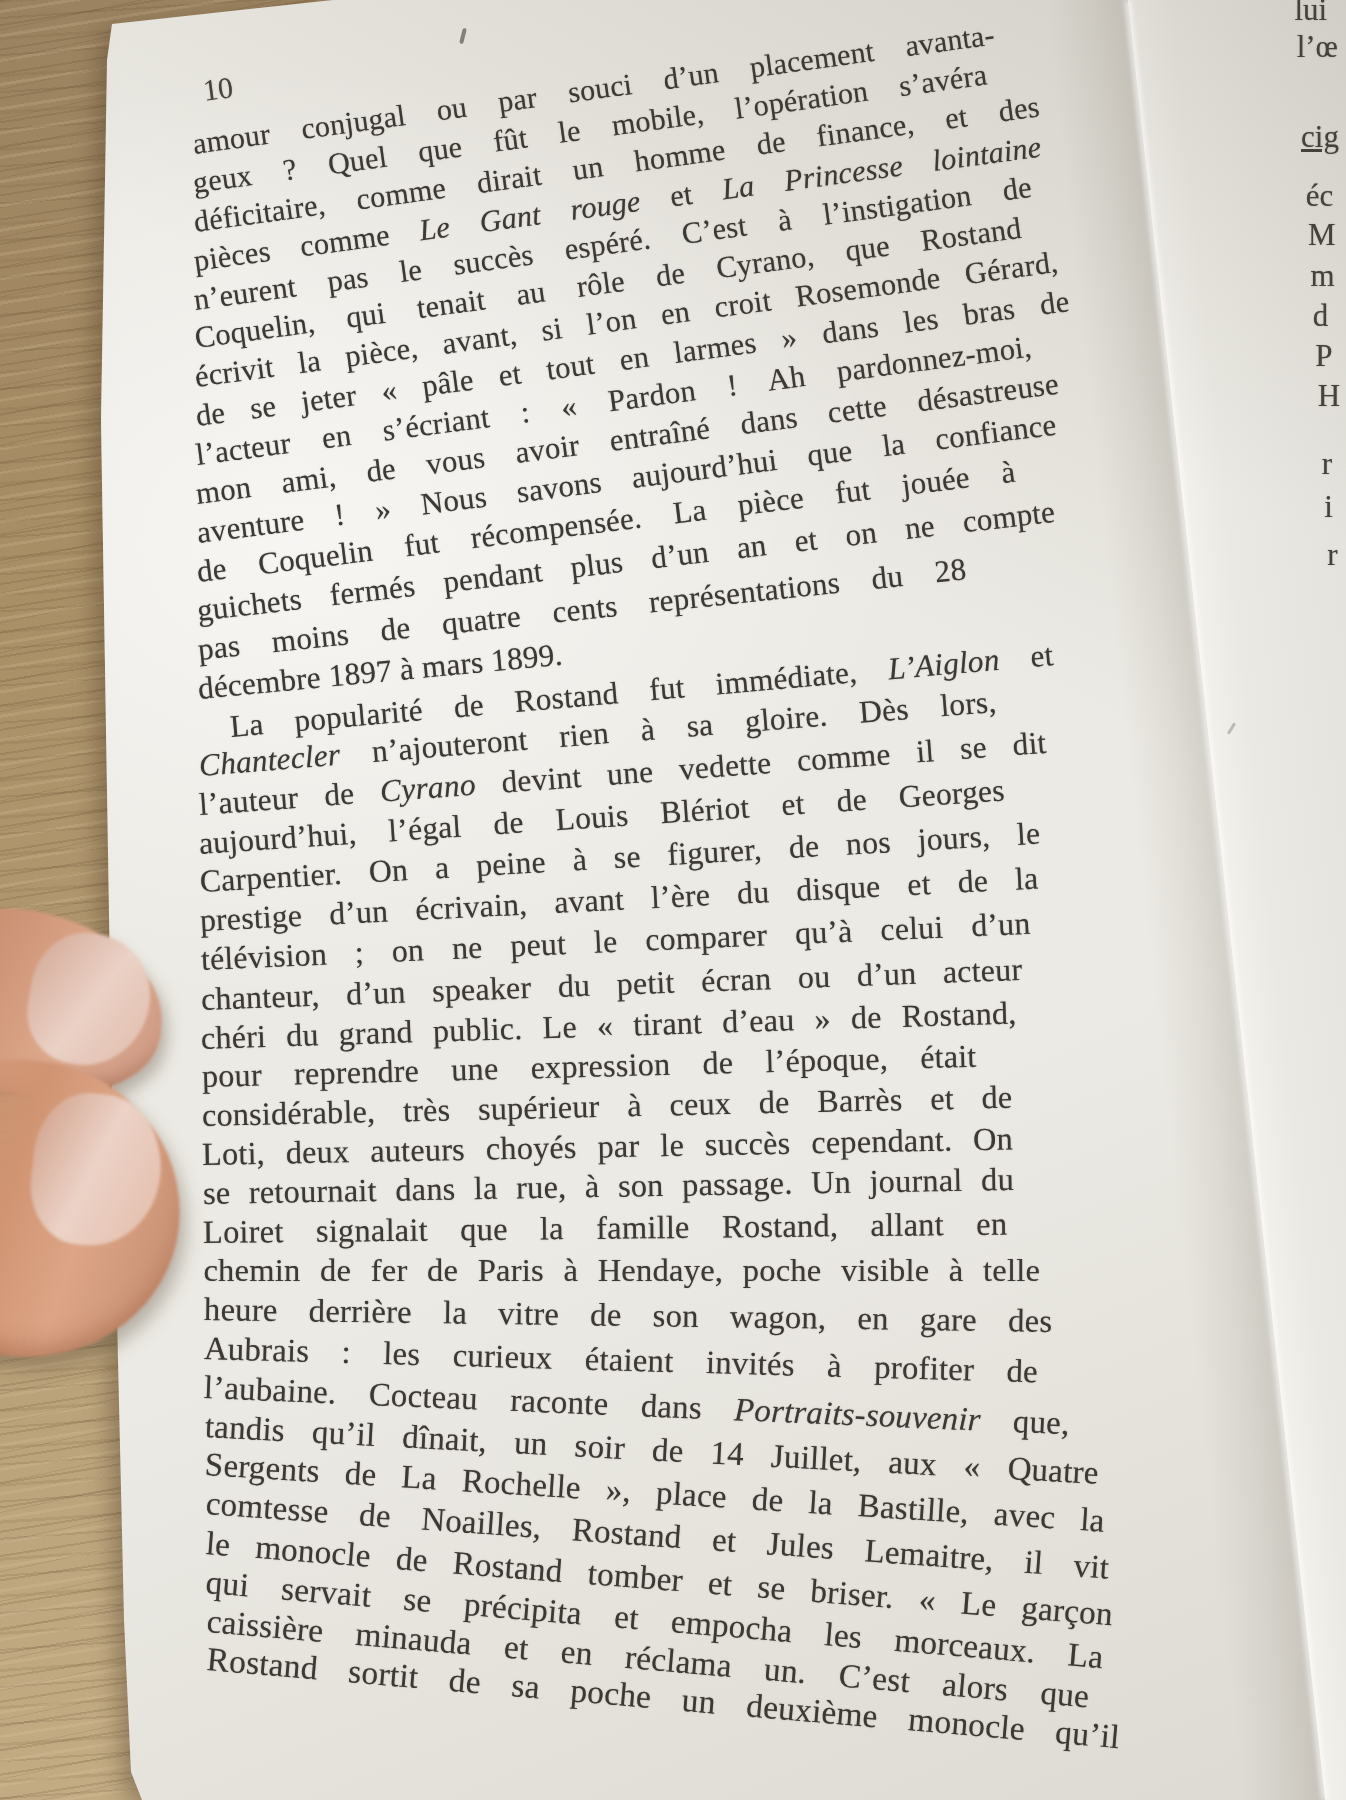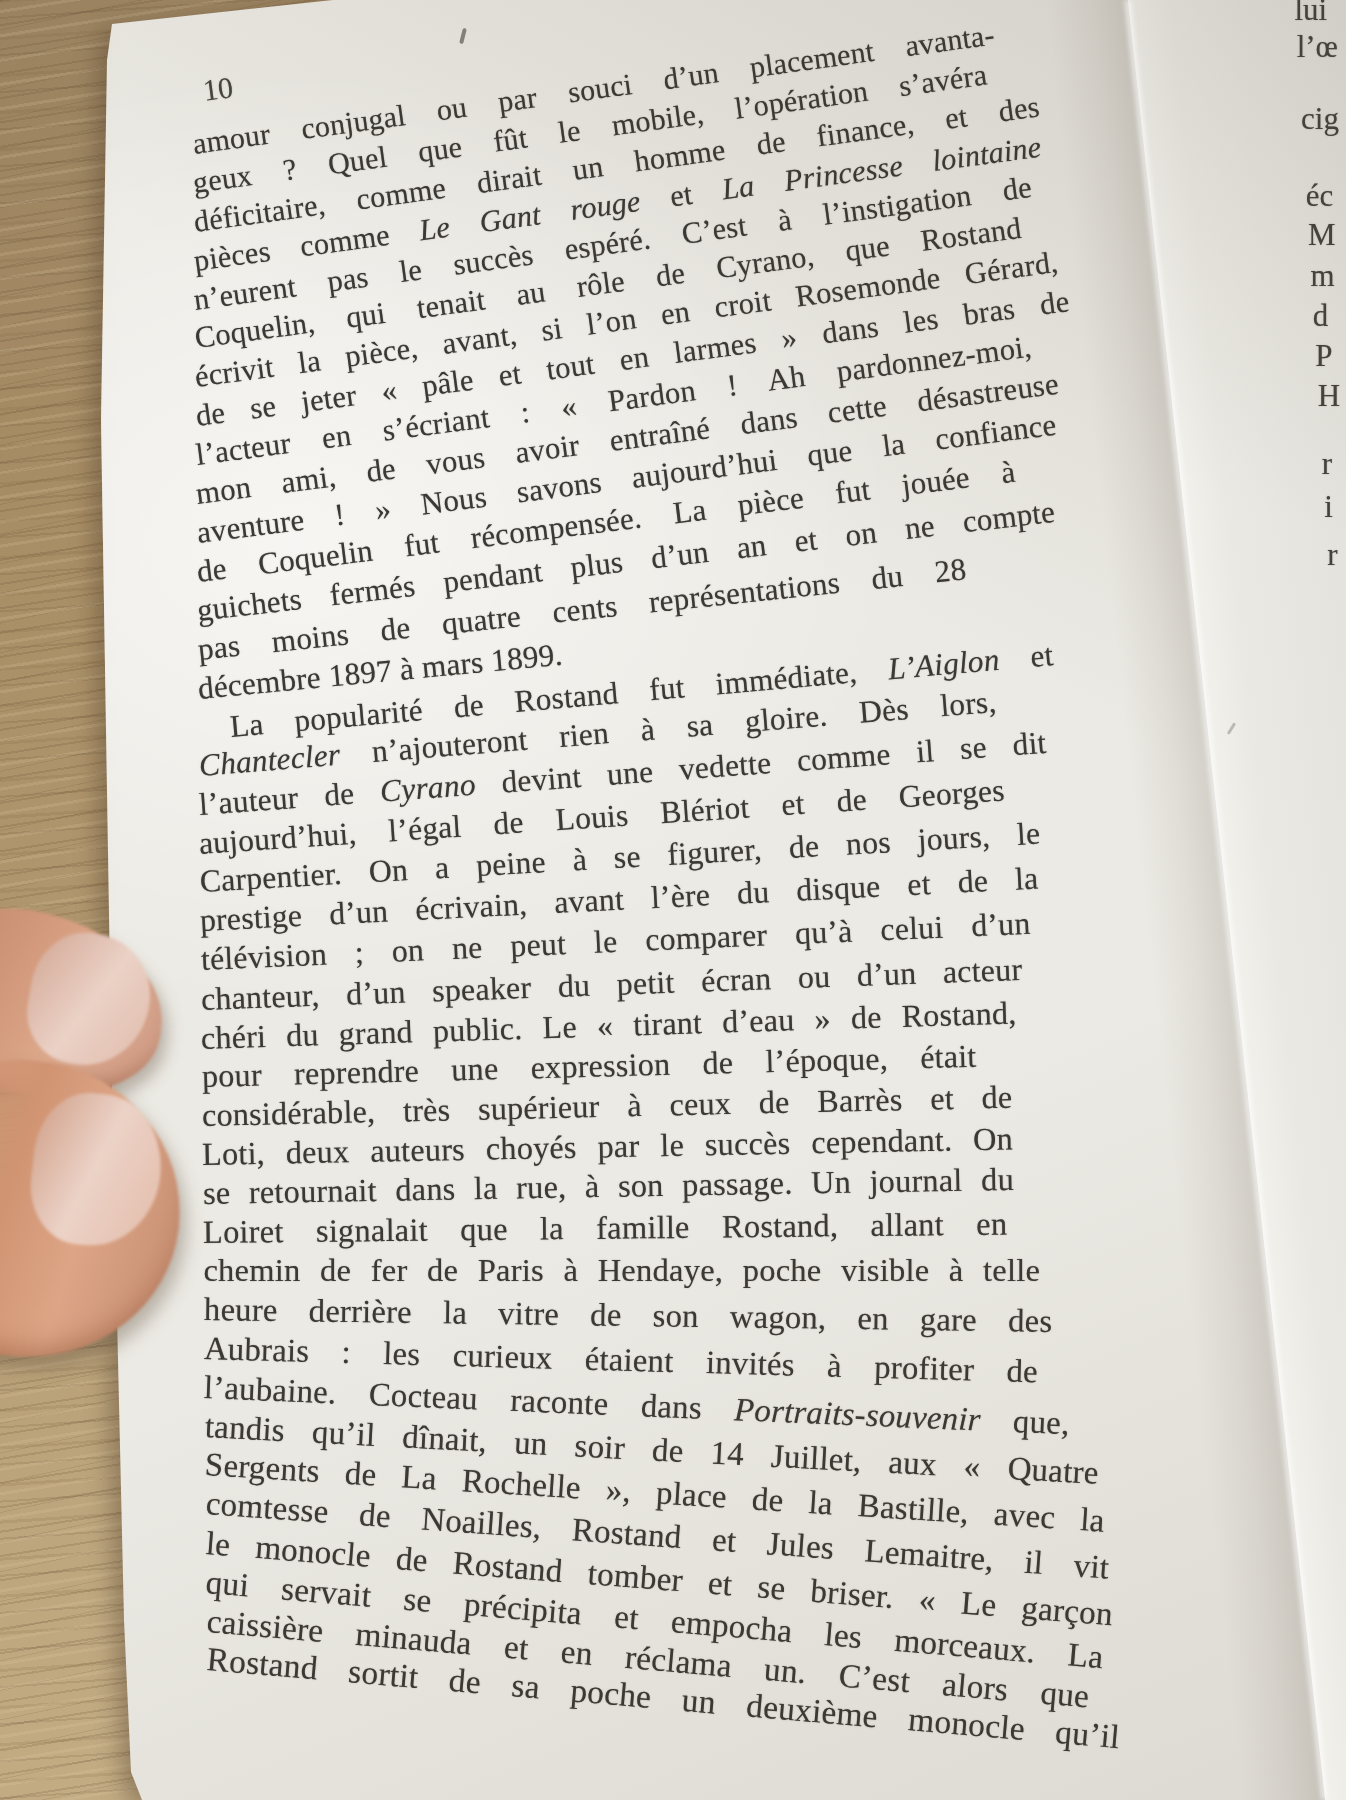--- a/index.html
+++ b/index.html
@@ -152,21 +152,21 @@
       <div class="tline" style="top: 1523px; left: 205.923px; font-size: 33.2px; word-spacing: 16.8px; transform: rotate(4.5deg) scaleX(1);">le monocle de Rostand tomber et se briser. « Le garçon</div>
       <div class="tline" style="top: 1561.79px; left: 206.282px; font-size: 33.3px; word-spacing: 24px; transform: rotate(4.8deg) scaleX(1);">qui servait se précipita et empocha les morceaux. La</div>
       <div class="tline" style="top: 1600.59px; left: 206.641px; font-size: 33.4px; word-spacing: 24px; transform: rotate(4.9deg) scaleX(1);">caissière minauda et en réclama un. C’est alors que</div>
       <div class="tline" style="top: 1639.38px; left: 207px; font-size: 33.5px; word-spacing: 22.25px; transform: rotate(4.9deg) scaleX(1);">Rostand sortit de sa poche un deuxième monocle qu’il</div>
     </div>
 
   <div id="frag-layer">
       <div class="frag" style="top: -9px; left: 1294.48px;">lui</div>
       <div class="frag" style="top: 28px; left: 1296.7px;">l’œ</div>
       <div class="frag" style="top: 63px; left: 1367px;">Ro</div>
-      <div class="frag" style="top: 100px; left: 1301.02px;">cig</div>
+      <div class="frag" style="top: 118px; left: 1301.02px; text-decoration: underline;">cig</div>
       <div class="frag" style="top: 177px; left: 1305.64px;">éc</div>
       <div class="frag" style="top: 216px; left: 1307.98px;">M</div>
       <div class="frag" style="top: 257px; left: 1310.44px;">m</div>
       <div class="frag" style="top: 297px; left: 1312.84px;">d</div>
       <div class="frag" style="top: 337px; left: 1315.24px;">P</div>
       <div class="frag" style="top: 377px; left: 1317.64px;">H</div>
       <div class="frag" style="top: 445px; left: 1321.72px;">r</div>
       <div class="frag" style="top: 488px; left: 1324.3px;">i</div>
       <div class="frag" style="top: 536px; left: 1327.18px;">r</div>
     </div>

